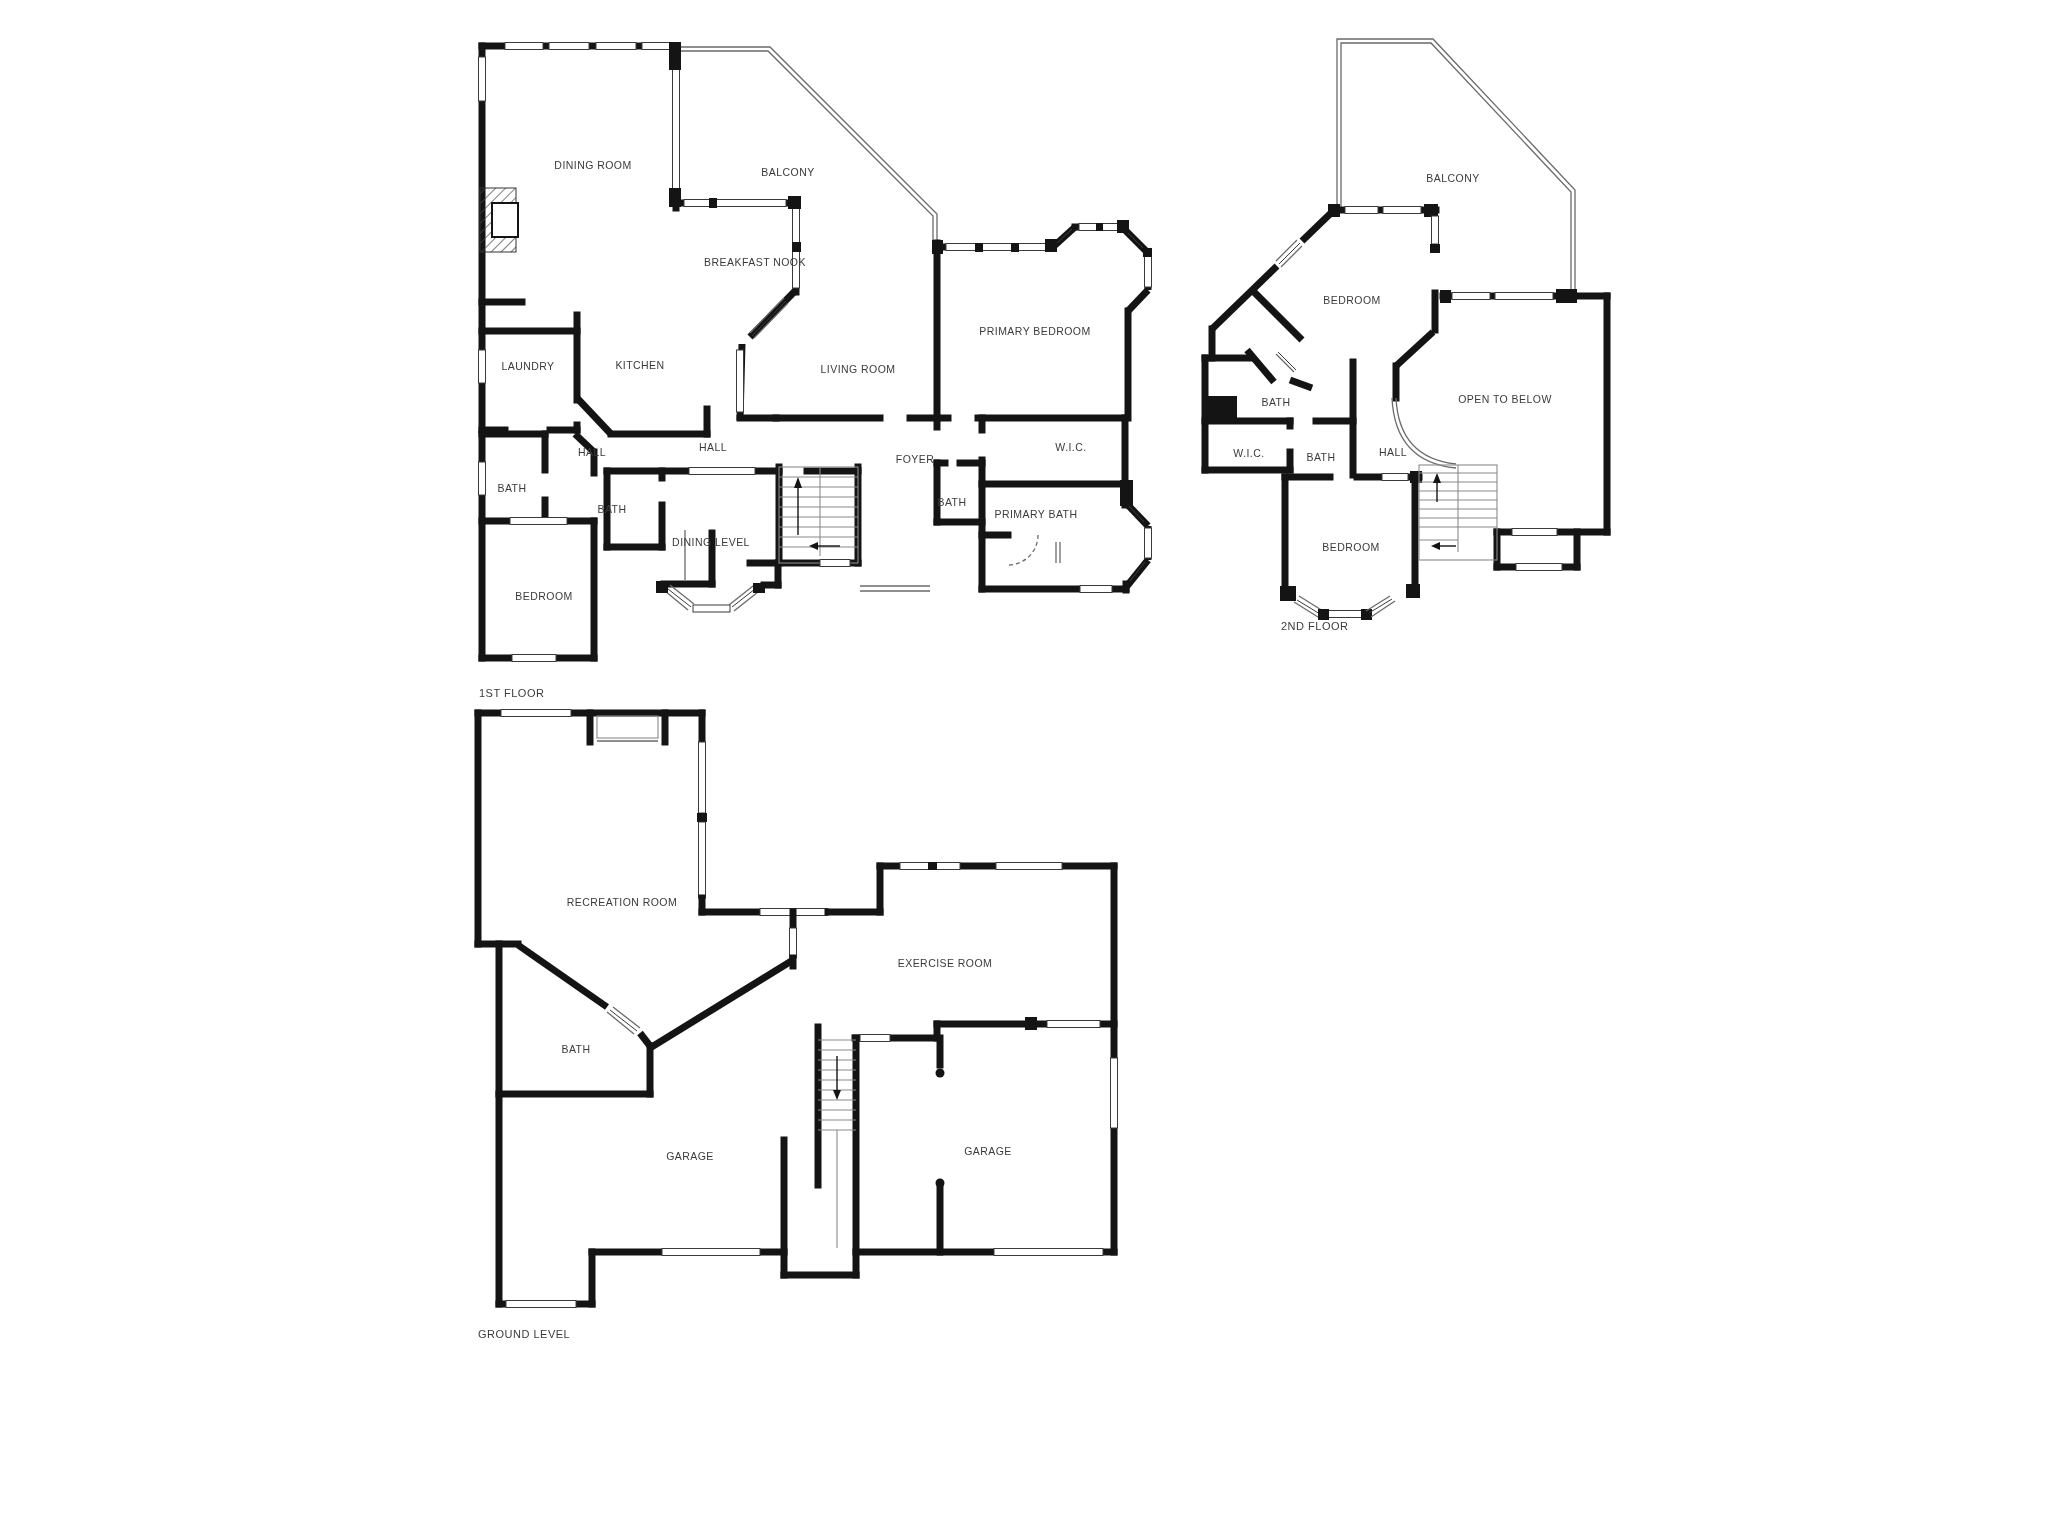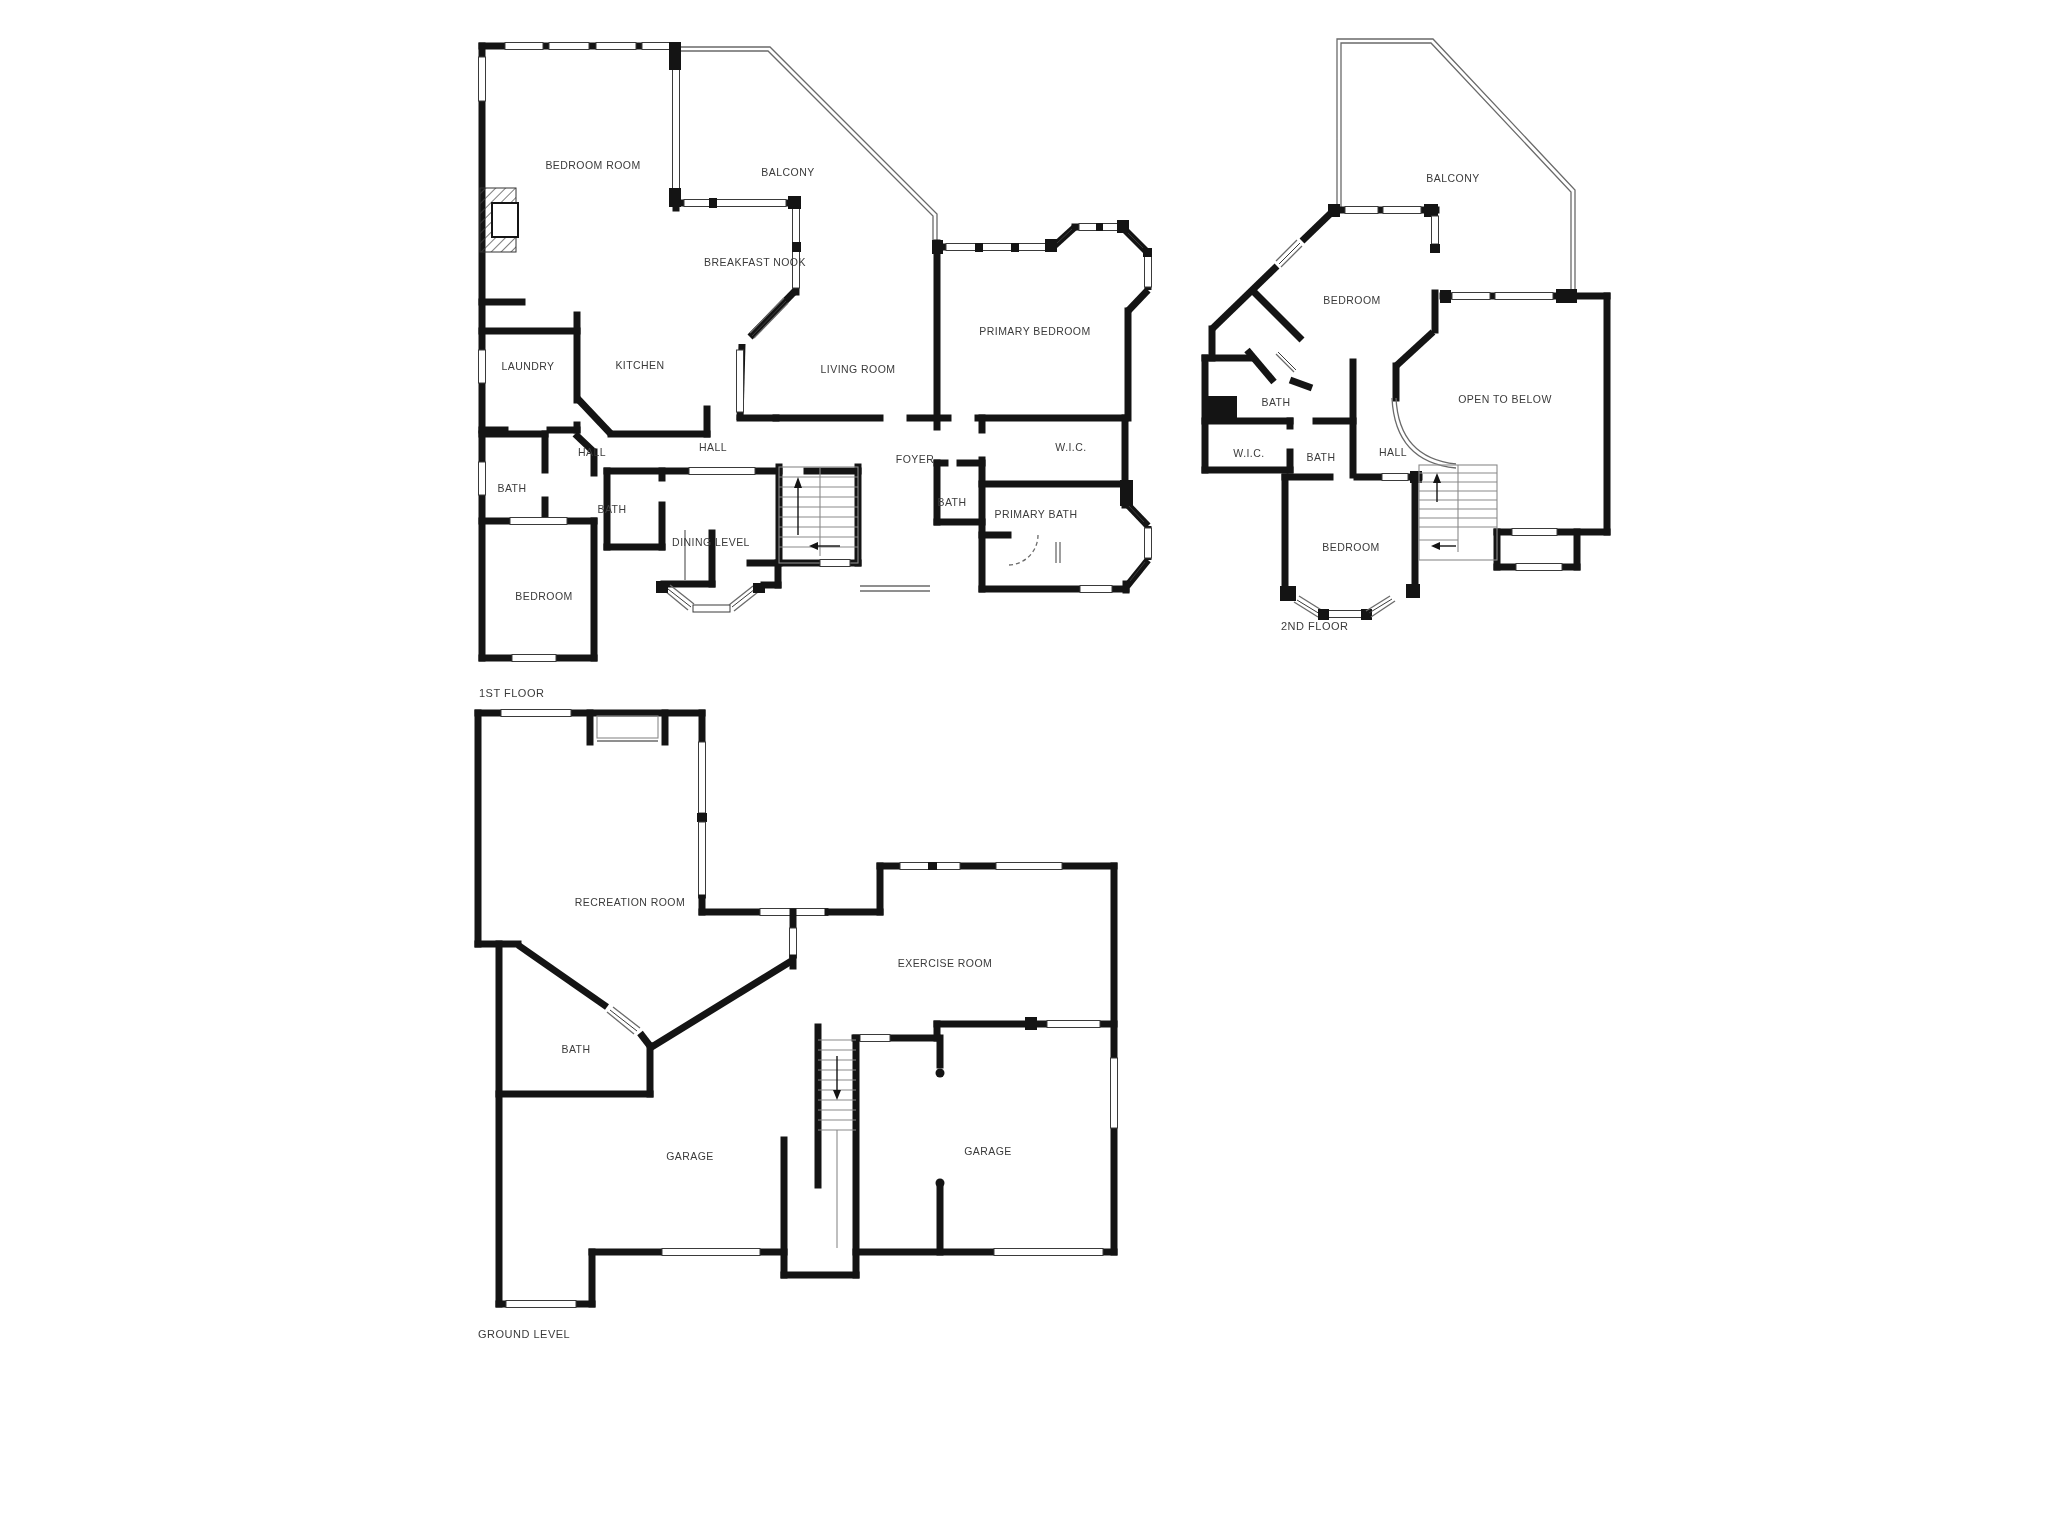--- a/index.html
+++ b/index.html
@@ -383,21 +383,21 @@
       <line class="win" x1="610" y1="1010" x2="637" y2="1031" stroke-width="6"></line>
       <line class="thin" x1="607" y1="1012" x2="634" y2="1034"></line>
       <line class="thin" x1="613" y1="1007" x2="640" y2="1028"></line>
       <line class="wallb" x1="640" y1="1033" x2="650" y2="1046"></line>
       <line class="wall" x1="650" y1="1046" x2="650" y2="1094"></line>
       <line class="wall" x1="499" y1="1094" x2="650" y2="1094"></line>
     </g>
   </svg>
 
   <div id="labels">
-      <div class="room-label" style="left: 593px; top: 165px;">BEDROOM ROOM</div>
+      <div class="room-label" style="left: 593px; top: 165px;">DINING ROOM</div>
       <div class="room-label" style="left: 788px; top: 172px;">BALCONY</div>
       <div class="room-label" style="left: 755px; top: 262px;">BREAKFAST NOOK</div>
       <div class="room-label" style="left: 528px; top: 366px;">LAUNDRY</div>
       <div class="room-label" style="left: 640px; top: 365px;">KITCHEN</div>
       <div class="room-label" style="left: 858px; top: 369px;">LIVING ROOM</div>
       <div class="room-label" style="left: 1035px; top: 331px;">PRIMARY BEDROOM</div>
       <div class="room-label" style="left: 592px; top: 452px;">HALL</div>
       <div class="room-label" style="left: 713px; top: 447px;">HALL</div>
       <div class="room-label" style="left: 909px; top: 459px; padding-left: 12px;">FOYER</div>
       <div class="room-label" style="left: 1071px; top: 447px;">W.I.C.</div>
@@ -410,21 +410,21 @@
       <div class="floor-label" style="left: 479px; top: 693px;">1ST FLOOR</div>
       <div class="room-label" style="left: 1453px; top: 178px;">BALCONY</div>
       <div class="room-label" style="left: 1352px; top: 300px;">BEDROOM</div>
       <div class="room-label" style="left: 1276px; top: 402px;">BATH</div>
       <div class="room-label" style="left: 1505px; top: 399px;">OPEN TO BELOW</div>
       <div class="room-label" style="left: 1249px; top: 453px;">W.I.C.</div>
       <div class="room-label" style="left: 1321px; top: 457px;">BATH</div>
       <div class="room-label" style="left: 1393px; top: 452px;">HALL</div>
       <div class="room-label" style="left: 1351px; top: 547px;">BEDROOM</div>
       <div class="floor-label" style="left: 1281px; top: 626px;">2ND FLOOR</div>
-      <div class="room-label" style="left: 622px; top: 902px; margin-left: 8px;">RECREATION ROOM</div>
+      <div class="room-label" style="left: 622px; top: 902px;">RECREATION ROOM</div>
       <div class="room-label" style="left: 945px; top: 963px;">EXERCISE ROOM</div>
       <div class="room-label" style="left: 576px; top: 1049px;">BATH</div>
       <div class="room-label" style="left: 690px; top: 1156px;">GARAGE</div>
       <div class="room-label" style="left: 988px; top: 1151px;">GARAGE</div>
       <div class="floor-label" style="left: 478px; top: 1334px;">GROUND LEVEL</div>
     </div>
 
 </div>
 
 </body></html>

